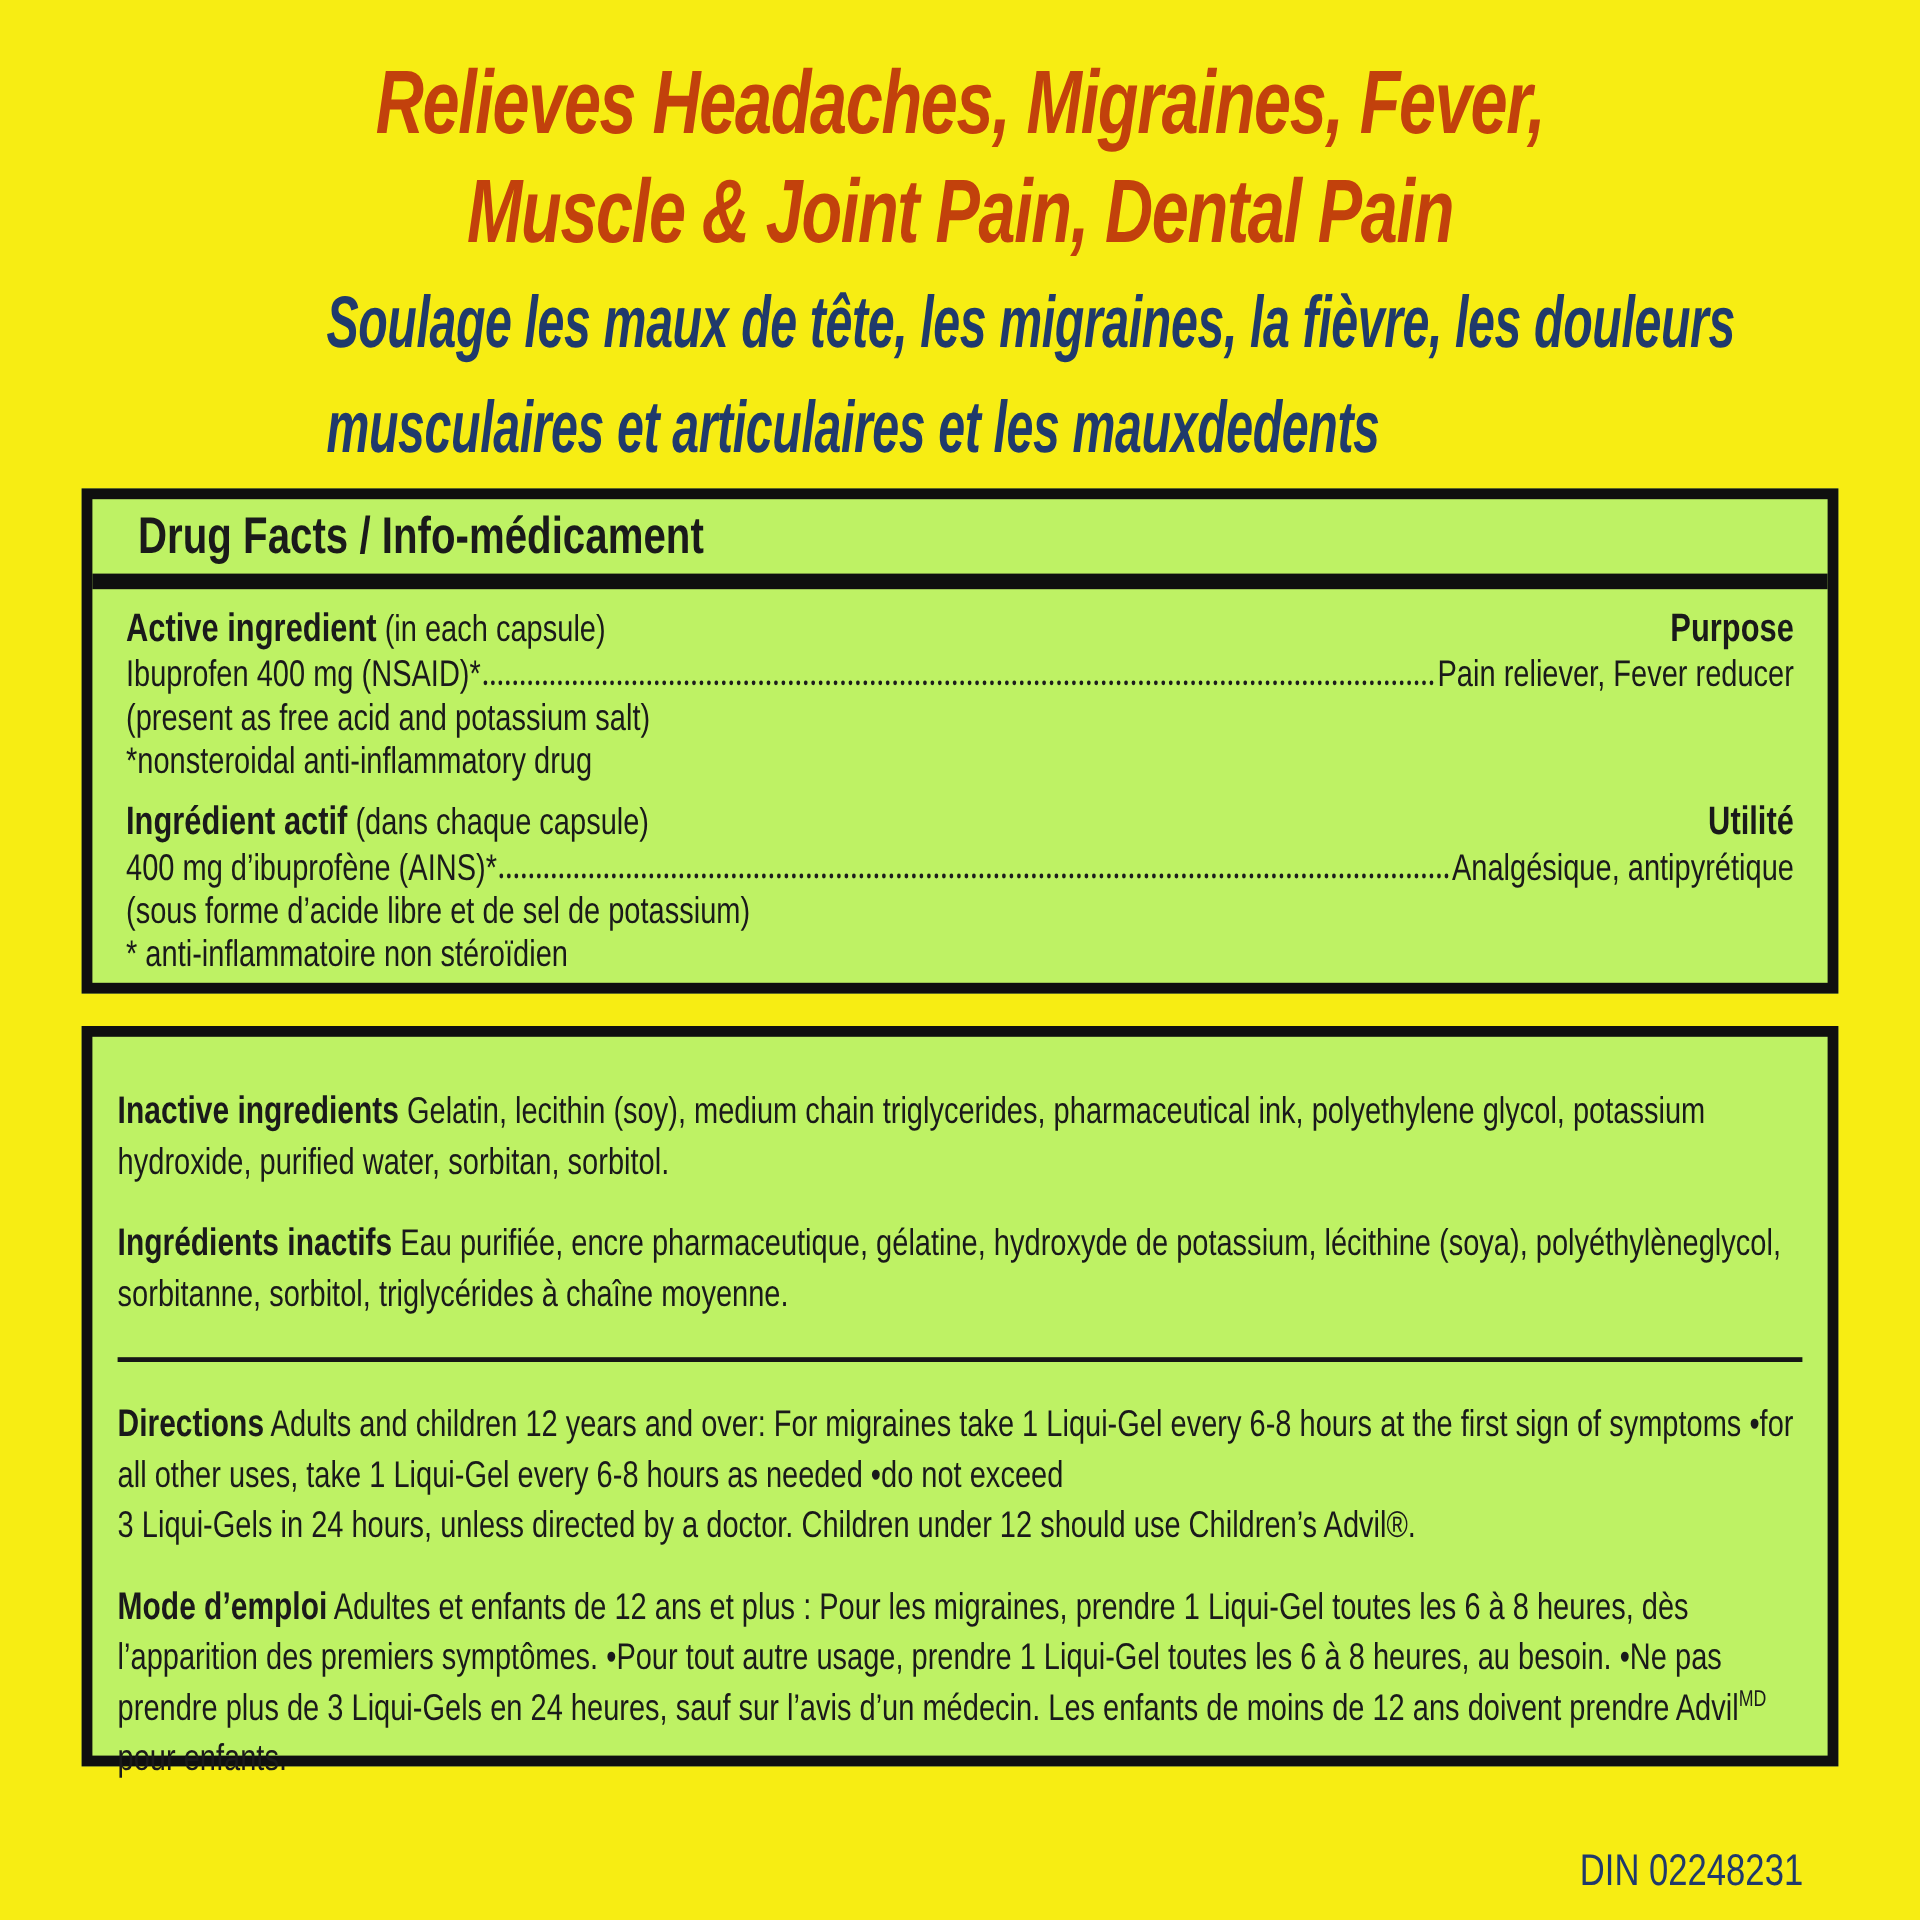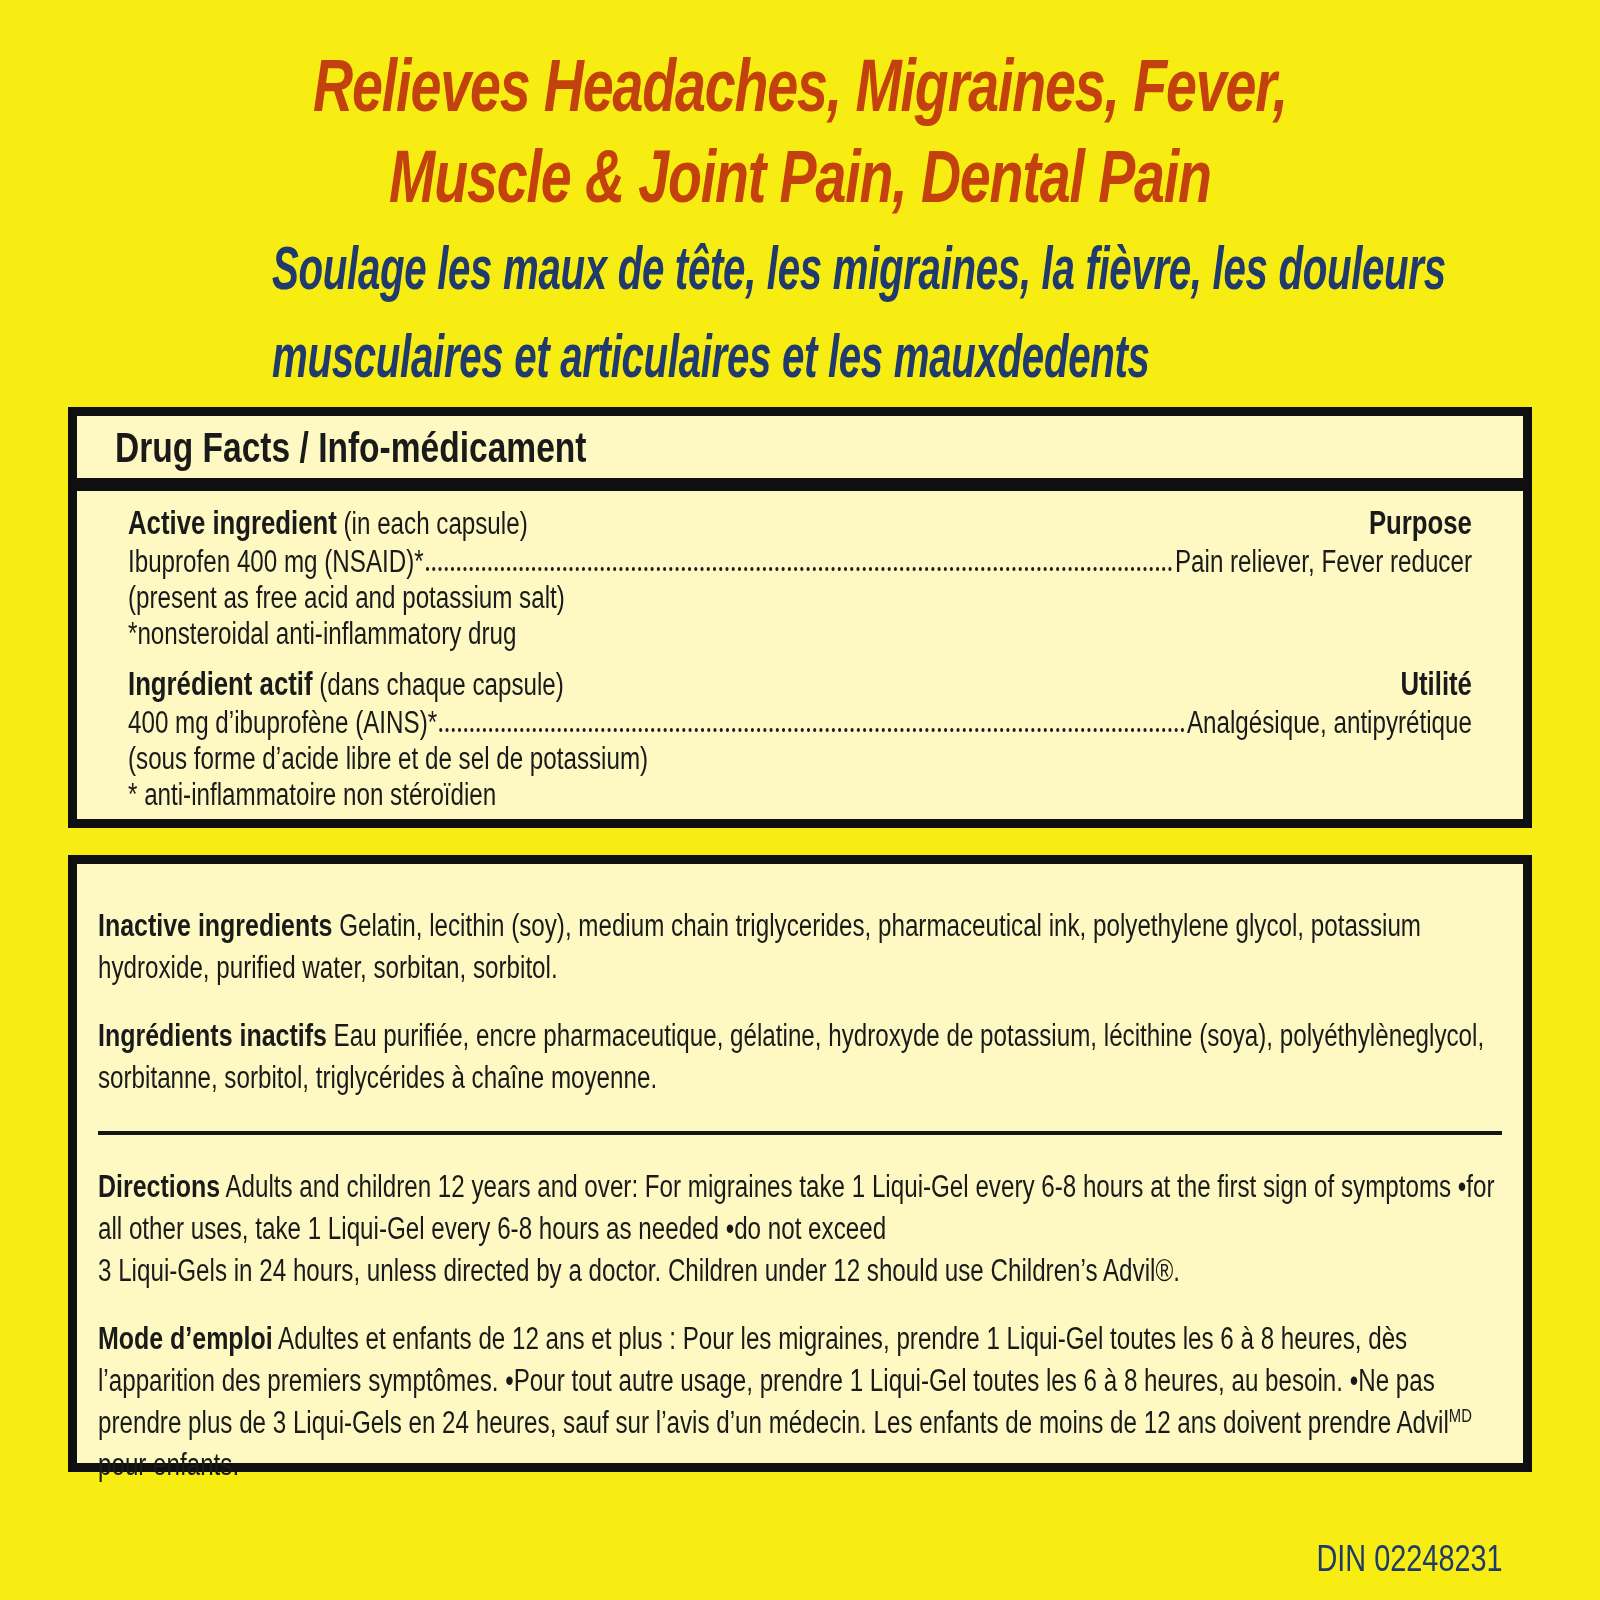--- a/index.html
+++ b/index.html
@@ -30,37 +30,37 @@
   }
   .s-line {
     font-size: 61px; line-height: 88px;
     white-space: nowrap; letter-spacing: -0.5px;
     transform: scaleX(0.66);
   }
 
   
   .box {
     position: absolute; left: 68px; width: 1464px;
-    background: #fef9c3;
+    background: #bef264;
     border: 9px solid #0f0f0f;
     box-sizing: border-box;
     color: #1a1a1a;
   }
   .box1 { top: 407px; height: 421px; }
   .box1-header {
     height: 62px; display: flex; align-items: center;
     padding: 0 38px;
     border-bottom: 13px solid #0f0f0f;
     font-weight: bold; font-size: 43px;
   }
   .cond-inline {
     display: inline-block; transform: scaleX(0.78);
     transform-origin: 0 50%; white-space: nowrap;
   }
-  .box1-body { padding: 12px 51px 0; }
+  .box1-body { padding: 12px 28px 0; }
 
   
   .cond { transform: scaleX(0.78); transform-origin: 0 0; width: 128.2%; }
 
   .df-head {
     display: flex; justify-content: space-between; align-items: baseline;
     font-size: 31px; line-height: 40px;
   }
   .df-head .lead, .df-head .right { font-weight: bold; font-size: 33px; }
   .mt { margin-top: 12px; }

